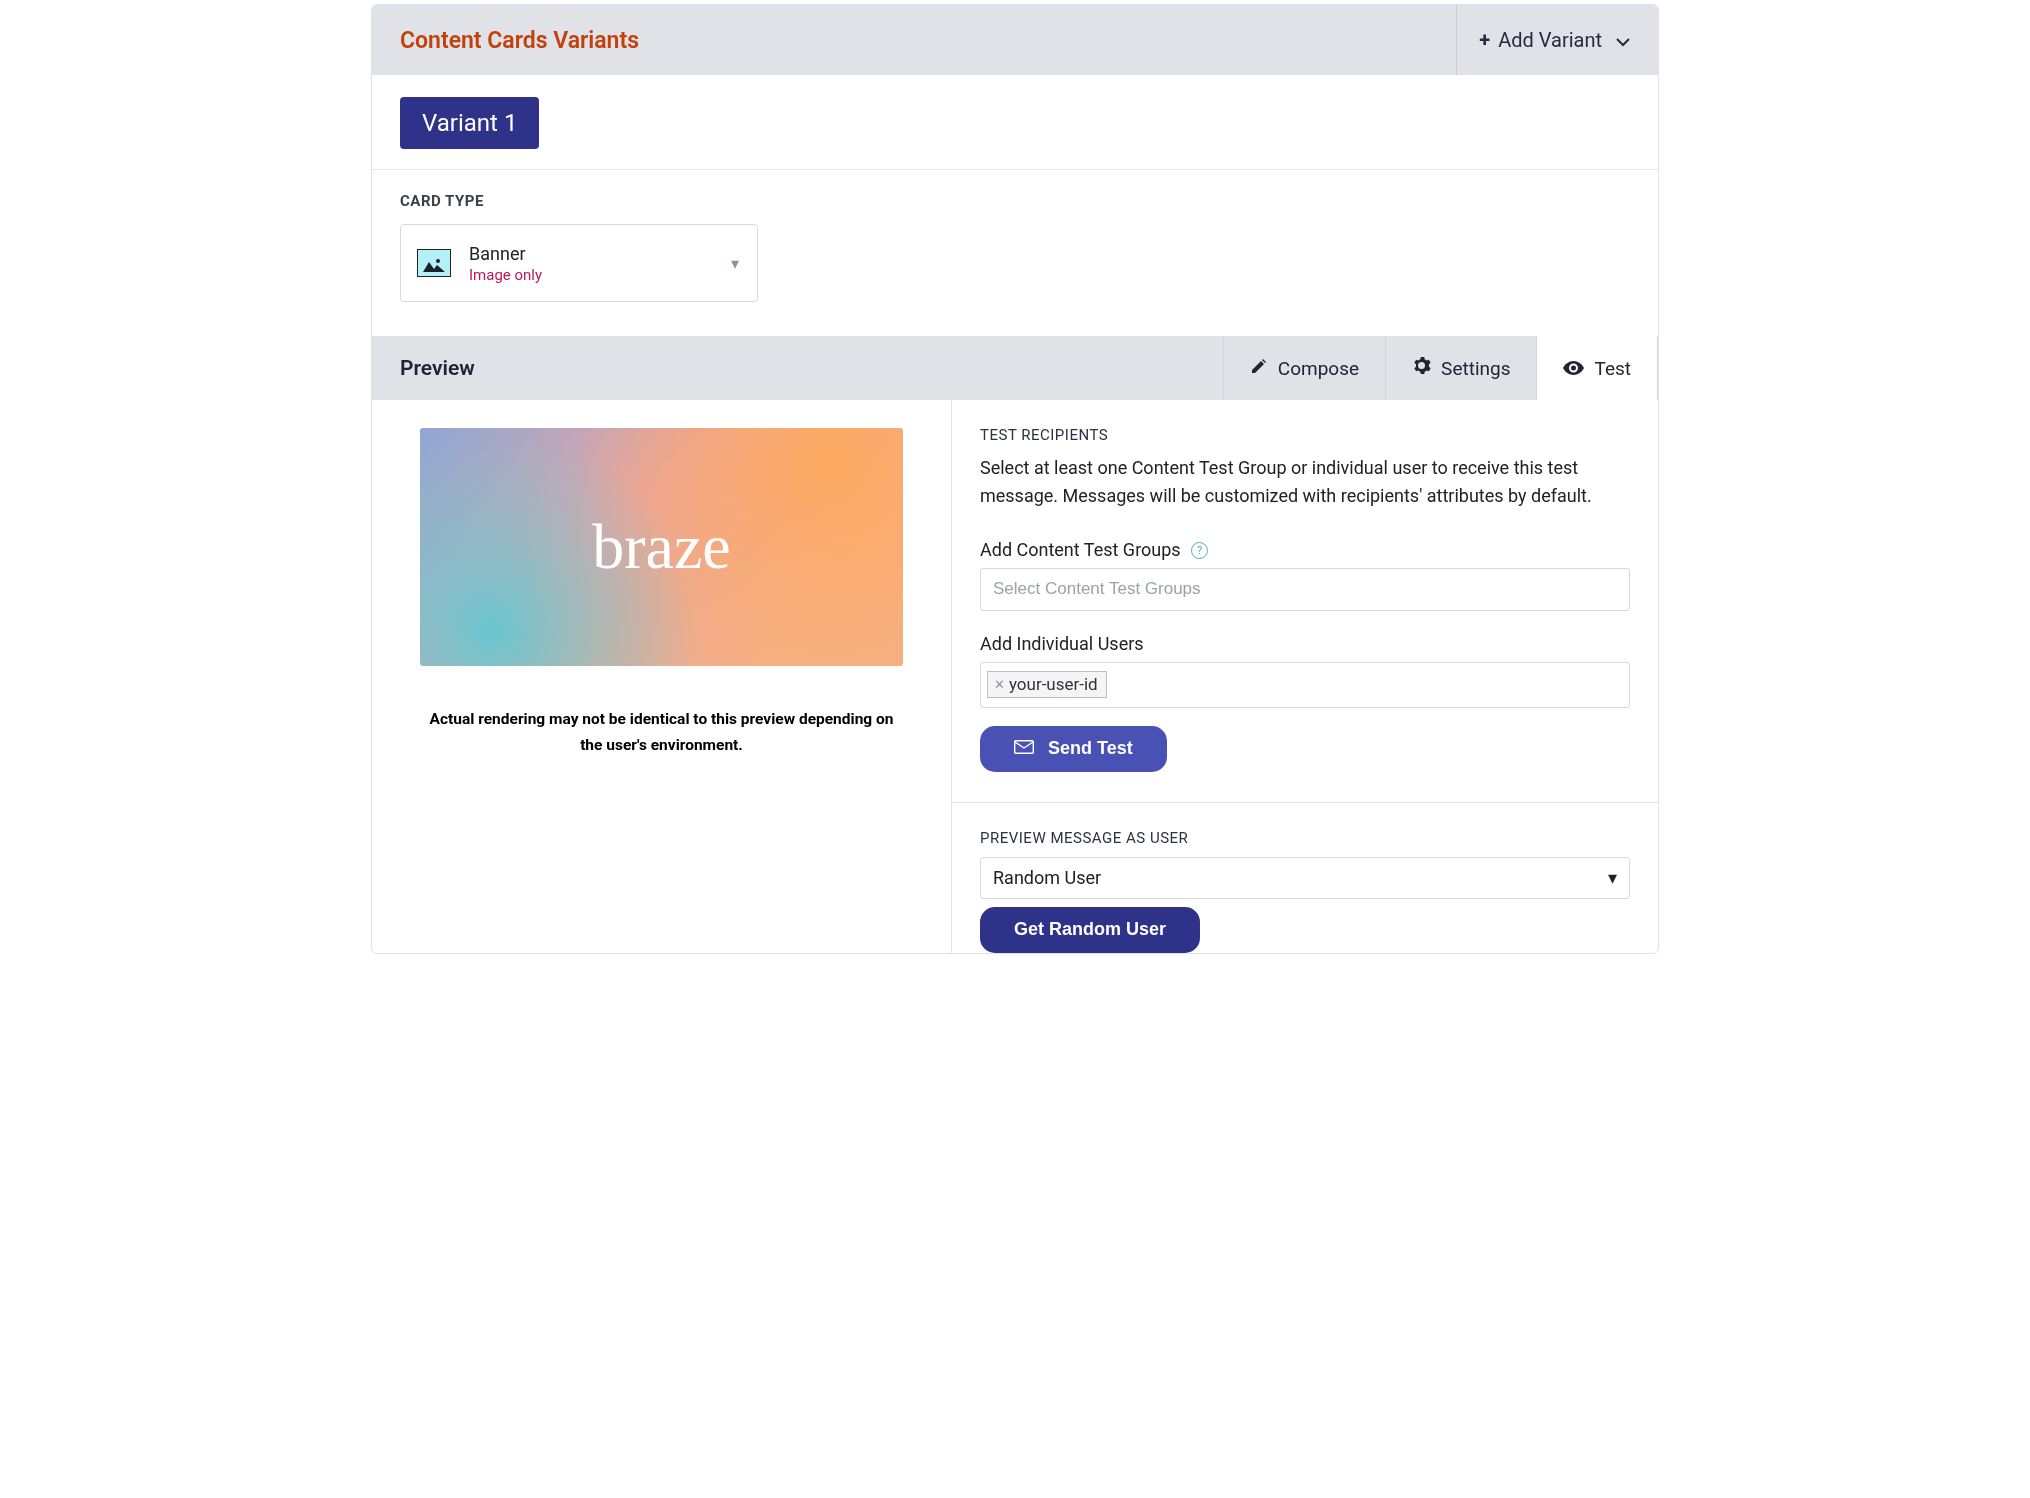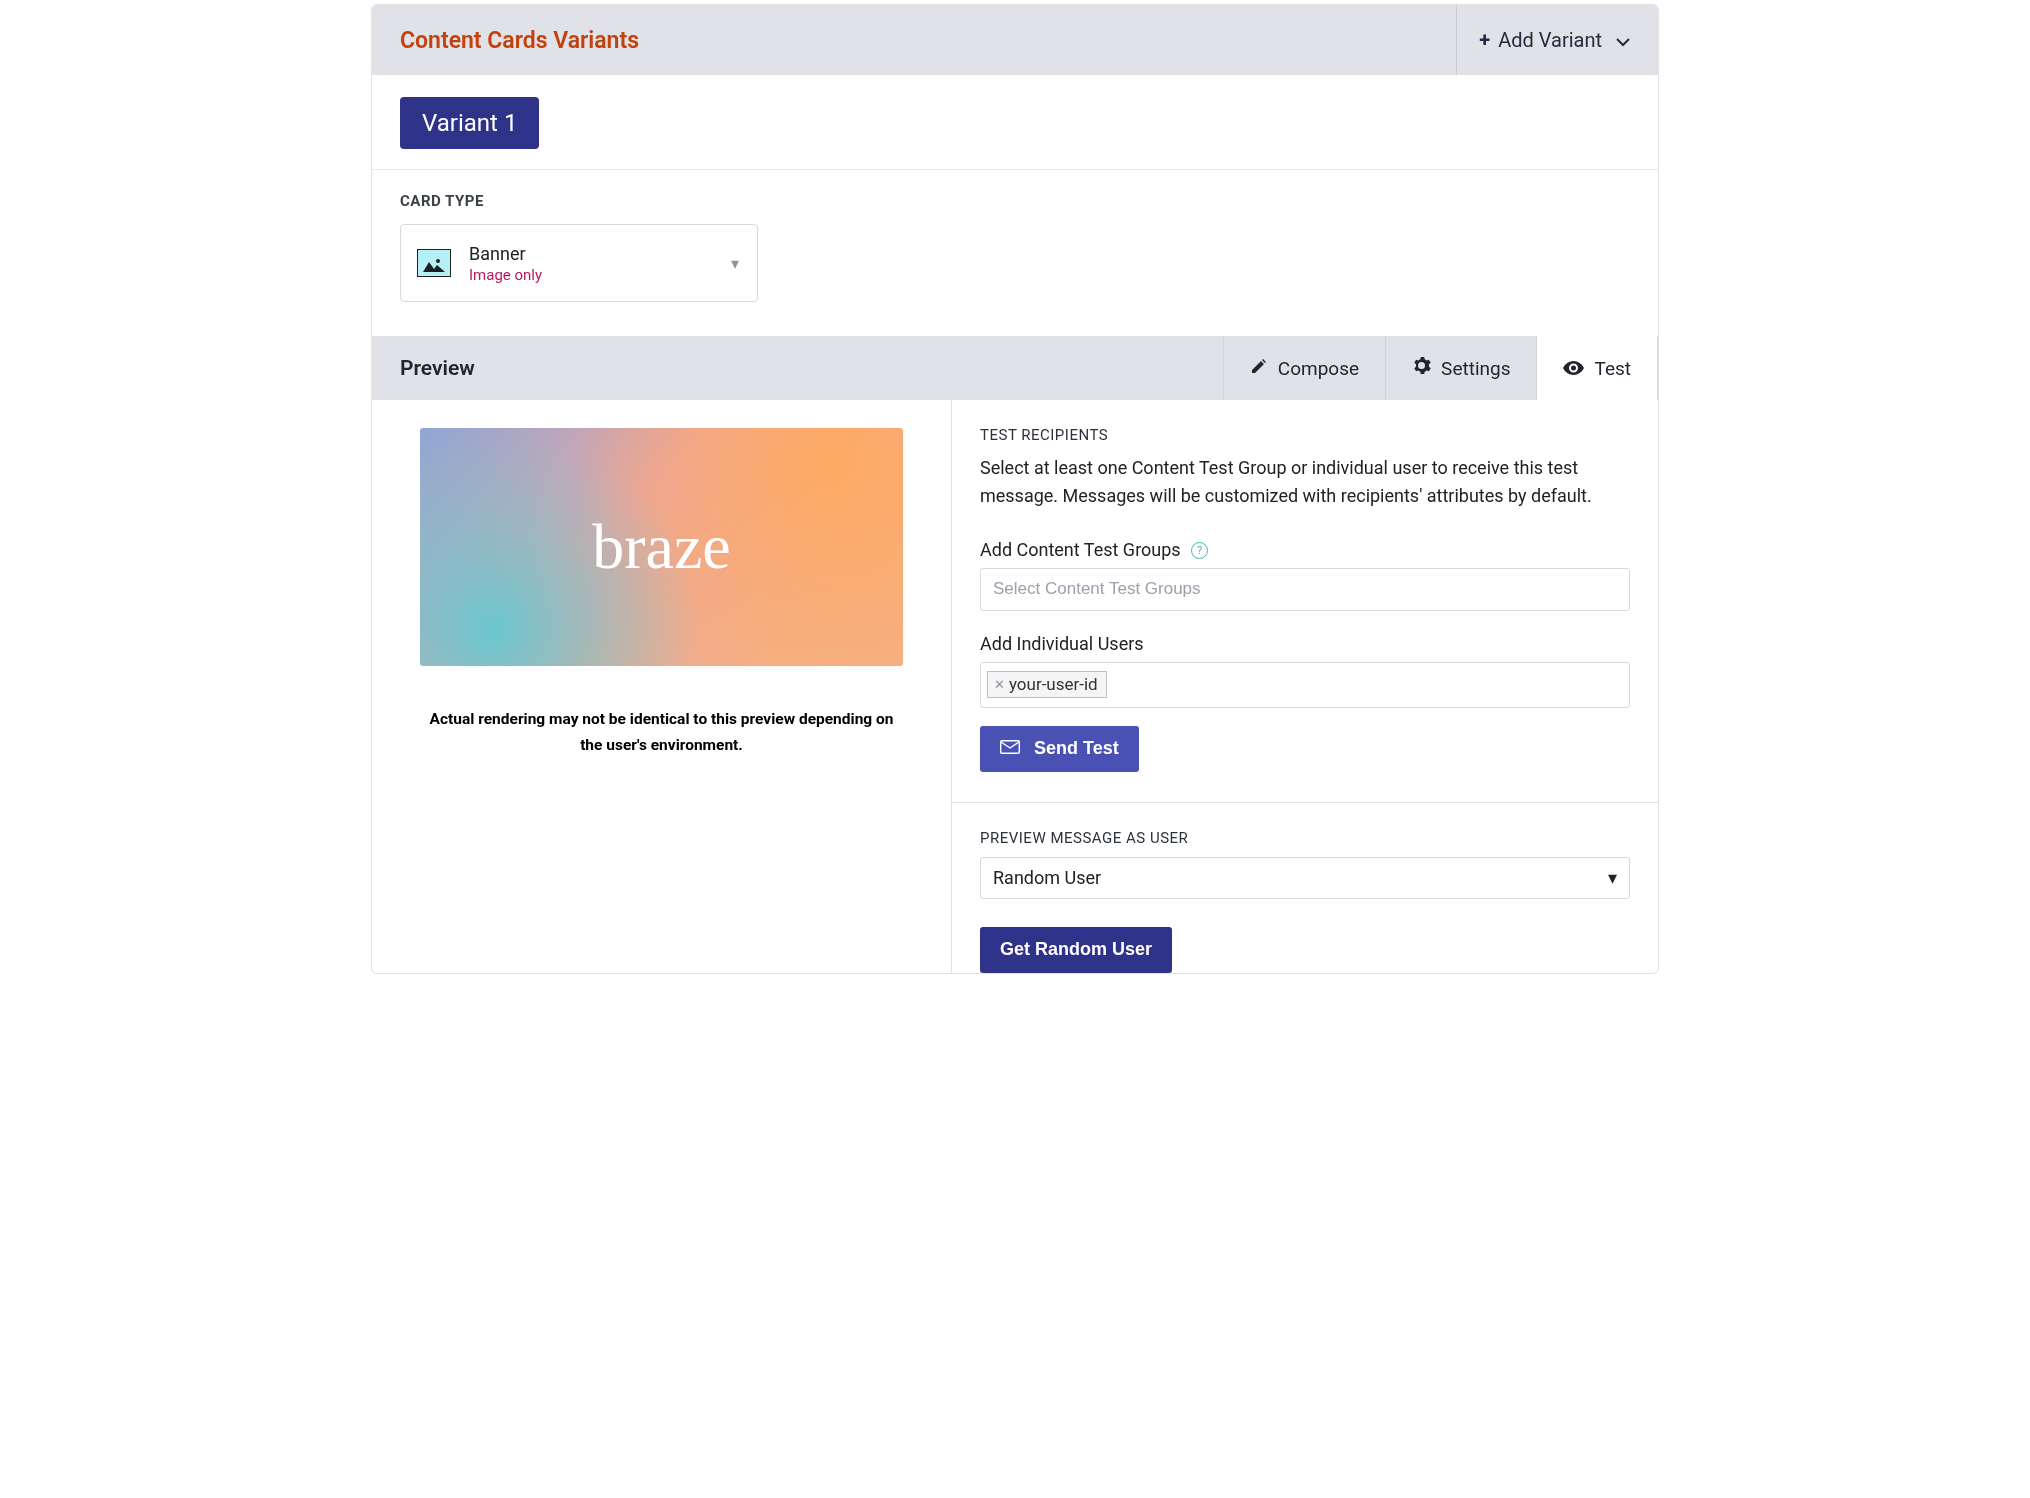--- a/index.html
+++ b/index.html
@@ -48,25 +48,25 @@
   .right-pane{flex:1;padding:26px 28px 0}
   .sect-title{font-size:15px;font-weight:400;letter-spacing:.5px;color:#2E3140;margin-bottom:10px}
   .desc{font-size:18px;color:#222;line-height:1.55;margin-bottom:29px}
   .field-label{font-size:18px;color:#222;margin-bottom:8px}
   .help{display:inline-flex;width:17px;height:17px;border:1.5px solid #4BB6A8;color:#4BB6A8;border-radius:50%;font-size:11px;align-items:center;justify-content:center;margin-left:6px;vertical-align:2px}
   .input{width:100%;height:43px;border:1px solid #D7D9E0;border-radius:3px;padding:0 12px;font-size:17px;color:#333;margin-bottom:22px}
   .input::placeholder{color:#9BA0AB}
   .tagbox{width:100%;min-height:46px;border:1px solid #D7D9E0;border-radius:3px;padding:6px;display:flex;align-items:center;gap:6px;margin-bottom:18px}
   .tag{display:inline-flex;align-items:center;gap:4px;background:#F5F5F7;border:1px solid #BDBFC8;padding:2px 8px 3px 6px;font-size:17px;color:#333}
   .tag .x{color:#8E93A0;font-size:13px}
-  .btn{display:inline-flex;align-items:center;gap:14px;background:#4A51B5;color:#fff;font-size:18px;font-weight:600;border:none;border-radius:3px;height:46px;padding:0 20px;cursor:pointer}
+  .btn{display:inline-flex;align-items:center;gap:14px;background:#4A51B5;color:#fff;font-size:18px;font-weight:600;border:none;border-radius:15px;height:46px;padding:0 34px;cursor:pointer}
   .btn.dark{background:#2F3289}
   .divider{height:1px;background:#E1E2E8;margin:30px -28px 26px}
 
-  .sel{width:100%;height:42px;border:1px solid #D7D9E0;border-radius:3px;padding:0 12px;font-size:18px;color:#222;display:flex;align-items:center;justify-content:space-between;margin-bottom:28px;cursor:pointer}
+  .sel{width:100%;height:42px;border:1px solid #D7D9E0;border-radius:3px;padding:0 12px;font-size:18px;color:#222;display:flex;align-items:center;justify-content:space-between;margin-bottom:8px;cursor:pointer}
 
   svg{flex-shrink:0}
 </style>
 </head>
 <body>
 <div class="frame">
 
   <div class="hdr">
     <div class="hdr-title">Content Cards Variants</div>
     <div class="add-variant">

